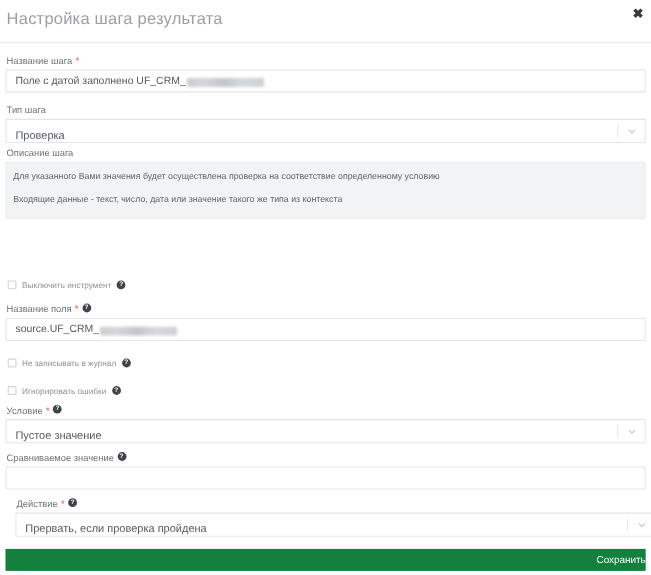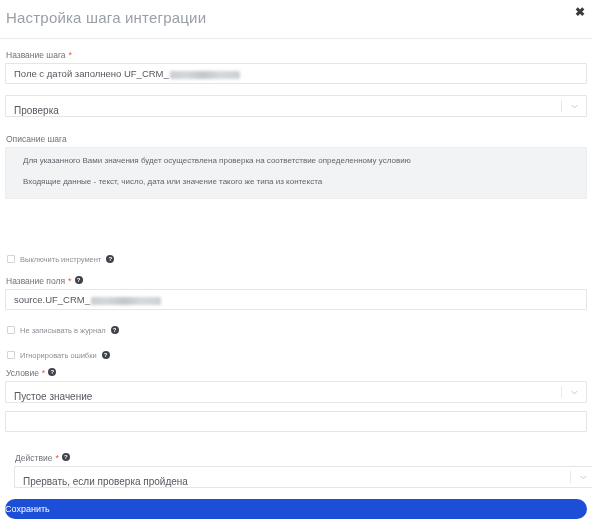--- a/index.html
+++ b/index.html
@@ -166,21 +166,21 @@
     color: #c3c6ca;
   }
 
   
   .desc-box {
     width: 100%;
     box-sizing: border-box;
     background: #f2f3f5;
     border: 1px solid #ebedee;
     border-radius: 1px;
-    padding: 9px 10px 11px 17px;
+    padding: 9px 10px 11px 6px;
   }
   .desc-line {
     font-size: 8px;
     color: #5f646a;
     line-height: 1.1;
     margin-bottom: 12px;
     white-space: nowrap;
   }
   .desc-line:last-child { margin-bottom: 0; }
 
@@ -208,56 +208,59 @@
     white-space: nowrap;
     cursor: pointer;
   }
 
   
   .save-btn {
     display: block;
     width: 100%;
     height: 20px;
     line-height: 20px;
-    text-align: left;
+    text-align: right;
     border: none;
-    border-radius: 10px;
-    background: #1d4ed8;
+    border-radius: 0;
+    background: #15803d;
     color: #ffffff;
     font-family: "Liberation Sans", sans-serif;
     font-size: 9px;
     cursor: pointer;
     padding: 0;
   }
 
   
   .abs { position: absolute; }
 </style>
 </head>
 <body>
 
 <div class="dialog-header">
-  <div class="dialog-title">Настройка шага интеграции</div>
+  <div class="dialog-title">Настройка шага результата</div>
   <div class="close-btn">✖</div>
 </div>
 
 <div class="dialog-body">
 
   <div class="abs" style="left:5px; top:50px; width:582px;">
     <div class="field-label">
       <span>Название шага</span>
       <span class="req-star">*</span>
     </div>
     <div class="input-display">
       <span>Поле с датой заполнено UF_CRM_</span>
         <span class="redacted"></span>
     </div>
   </div>
 
   <div class="abs" style="left:5px; top:95px; width:582px;">
+    <div class="field-label">
+      <span>Тип шага</span>
+    </div>
     <div class="select-wrap">
       <span>Проверка</span>
       <span class="select-divider"></span>
       <svg class="select-arrow" viewBox="0 0 10 10">
         <path d="M2 4 L5 7 L8 4" fill="none" stroke="currentColor" stroke-width="1.1"></path>
       </svg>
     </div>
   </div>
 
   <div class="abs" style="left:5px; top:134px; width:582px;">
@@ -309,20 +312,24 @@
     <div class="select-wrap">
       <span>Пустое значение</span>
       <span class="select-divider"></span>
       <svg class="select-arrow" viewBox="0 0 10 10">
         <path d="M2 4 L5 7 L8 4" fill="none" stroke="currentColor" stroke-width="1.1"></path>
       </svg>
     </div>
   </div>
 
   <div class="abs" style="left:5px; top:411px; width:582px;">
+    <div class="field-label">
+      <span>Сравниваемое значение</span>
+      <span class="help-icon">?</span>
+    </div>
     <input class="text-input" type="text" placeholder="" style="">
   </div>
 
   <div class="abs" style="left:14px; top:453px; width:582px;">
     <div class="field-label">
       <span>Действие</span>
       <span class="req-star">*</span>
       <span class="help-icon">?</span>
     </div>
     <div class="select-wrap">

